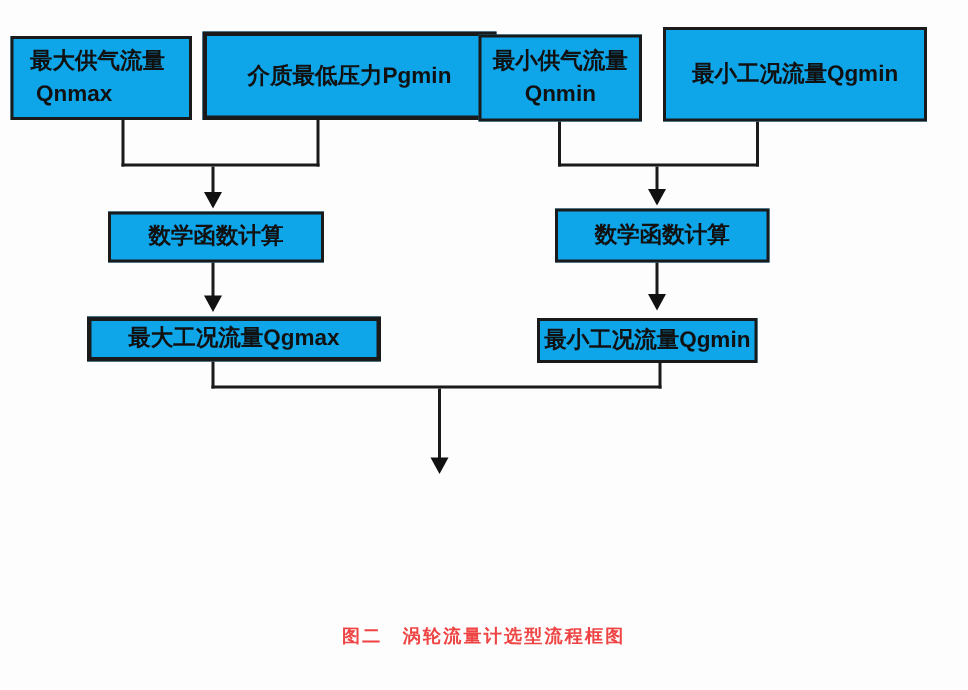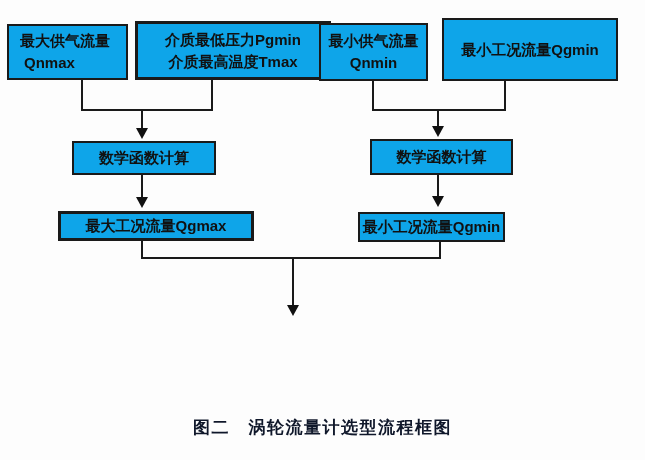--- a/index.html
+++ b/index.html
@@ -52,39 +52,38 @@
     position:absolute;
     width:0;height:0;
     border-left:6px solid transparent;
     border-right:6px solid transparent;
     border-top:11px solid #111;
   }
   .caption{
     position:absolute;
     left:0;top:416px;width:645px;
     text-align:center;
-    font-size:17px;
+    font-size:12px;
     font-weight:bold;
     letter-spacing:1.5px;
-    color:#0f172a;
+    color:#ef4444;
   }
 </style>
 </head>
 <body>
 
 <div class="canvas">
 
   <div class="box b1">
     <span class="ln">最大供气流量</span>
     <span class="ln ln2">Qnmax</span>
   </div>
 
   <div class="box b2 thick">
     <span class="ln">介质最低压力Pgmin</span>
-    <span class="ln">介质最高温度Tmax</span>
   </div>
 
   <div class="box b3">
     <span class="ln">最小供气流量</span>
     <span class="ln">Qnmin</span>
   </div>
 
   <div class="box b4">
     <span class="ln">最小工况流量Qgmin</span>
   </div>

